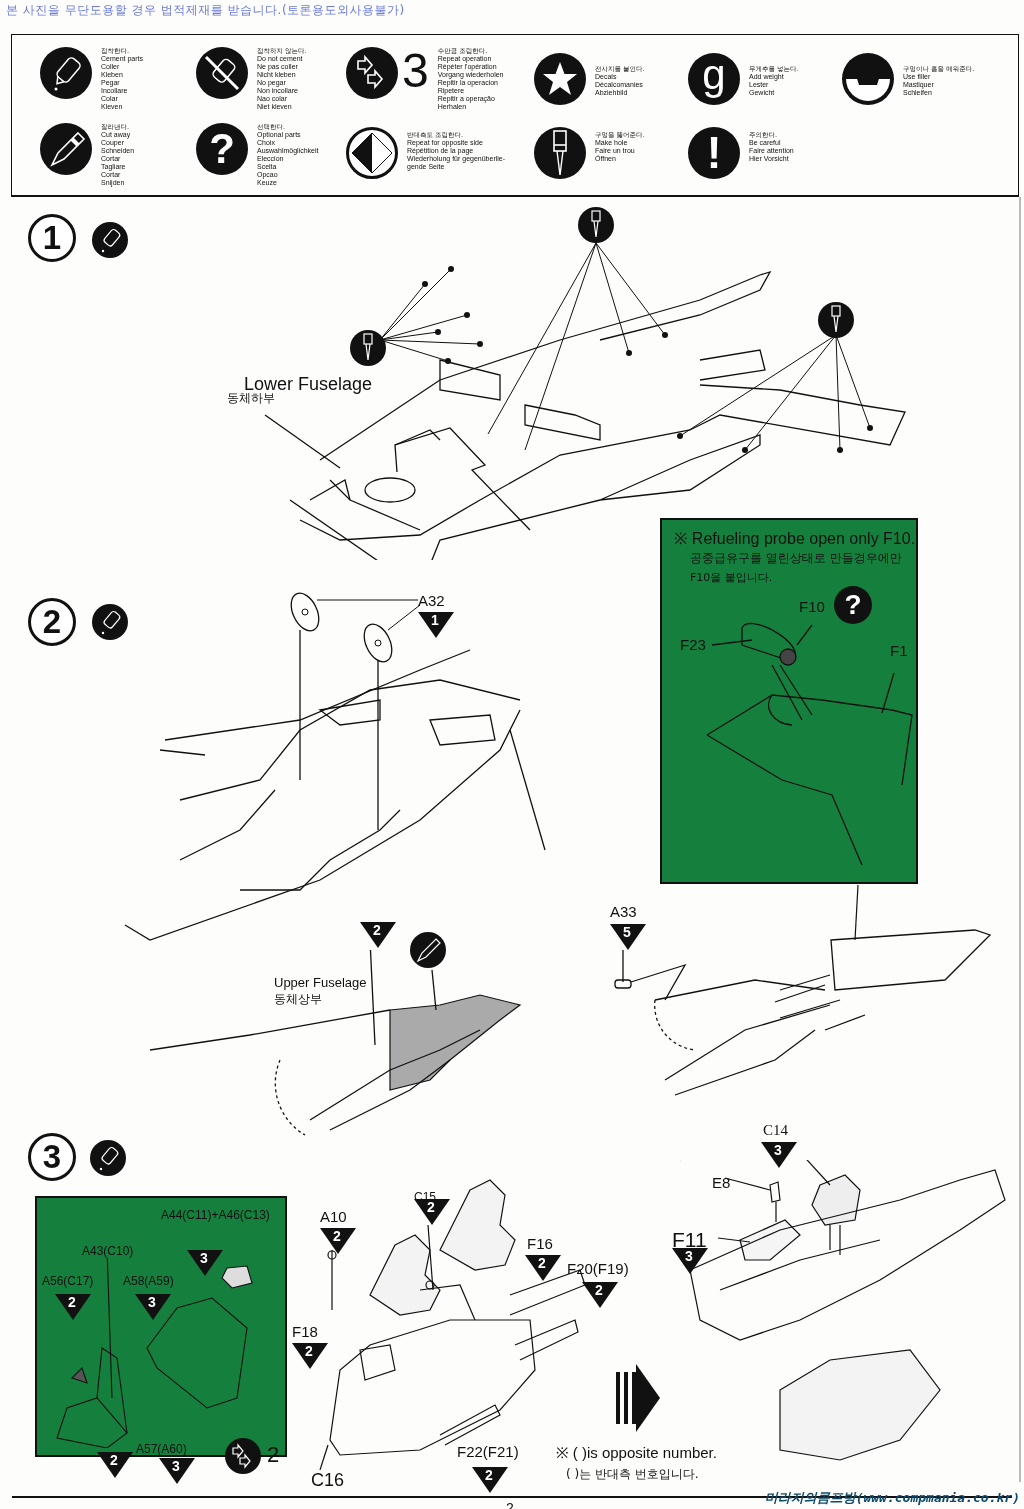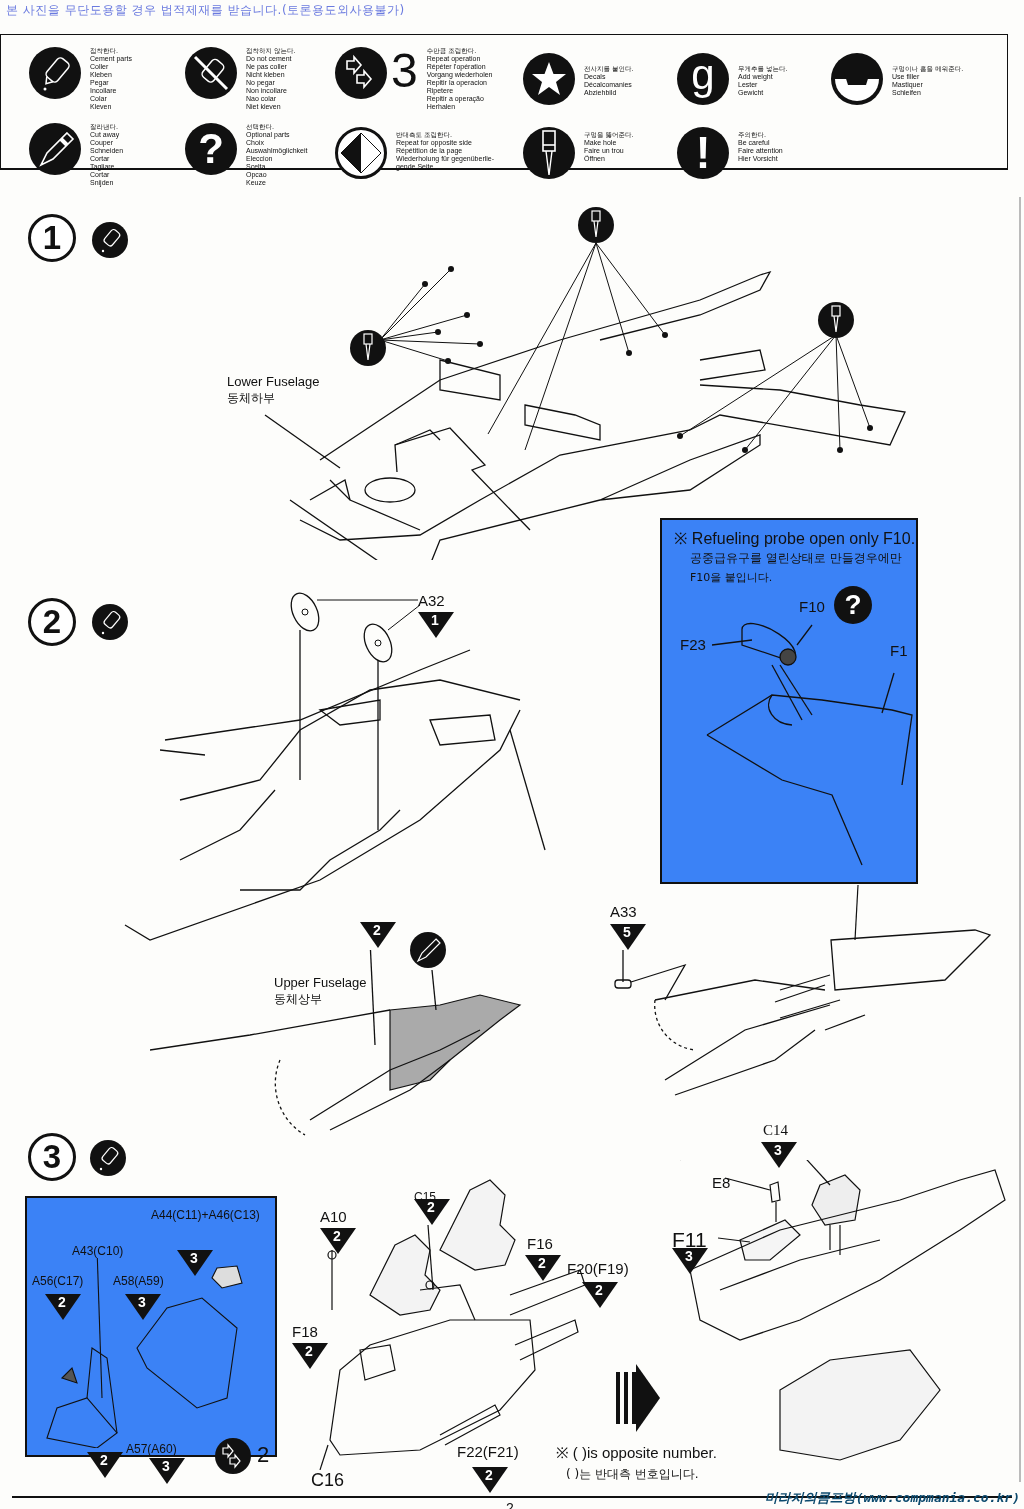--- a/index.html
+++ b/index.html
@@ -1,32 +1,32 @@
 <!DOCTYPE html>
 <html><head>
 <meta charset="utf-8">
 <style>
   * { box-sizing: border-box; margin: 0; padding: 0; }
   html, body { width: 1024px; height: 1509px; background: #fdfdfb; overflow: hidden; }
   body { position: relative; font-family: "Liberation Sans", sans-serif; color: #111; }
   .abs { position: absolute; }
   .watermark-top { left: 6px; top: 2px; font-size: 12px; color: #6a7adf; letter-spacing: 0.5px; font-family: "DejaVu Sans", sans-serif; }
-  .legend-box { left: 0; top: 34px; width: 1008px; height: 136px; border: 1.5px solid #111; border-bottom: 2px solid #111; }
+  .legend-box { left: 11px; top: 34px; width: 1008px; height: 163px; border: 1.5px solid #111; border-bottom: 2px solid #111; }
   .legend-item { position: absolute; display: flex; align-items: flex-start; }
   .legend-icon { width: 52px; height: 52px; border-radius: 50%; background: #111; flex: none; display: flex; align-items: center; justify-content: center; }
   .legend-text { margin-left: 9px; font-size: 7px; line-height: 8px; color: #111; white-space: nowrap; }
   .legend-text .kr { font-family: "DejaVu Sans", sans-serif; font-size: 6.5px; }
   .big3 { font-size: 48px; font-weight: normal; margin-left: 4px; line-height: 48px; }
   .step-circle { width: 48px; height: 48px; border: 3.5px solid #111; border-radius: 50%; display: flex; align-items: center; justify-content: center; font-size: 33px; font-weight: bold; background: #fff; }
   .mini-icon { width: 36px; height: 36px; border-radius: 50%; background: #111; display: flex; align-items: center; justify-content: center; }
   .label { font-size: 14px; color: #111; white-space: nowrap; }
   .label-kr { font-family: "DejaVu Sans", sans-serif; font-size: 12px; }
   .badge { position: absolute; width: 44px; height: 30px; }
   .badge svg { width: 100%; height: 100%; }
-  .inset { border: 2px solid #111; background: #3b82f6; }
+  .inset { border: 2px solid #111; background: #15803d; }
   .divider { height: 2px; background: #111; }
   .drawing { position: absolute; }
   .footer-wm { right: 4px; bottom: 2px; font-size: 13px; font-style: italic; font-weight: bold; color: #0c4a6e; font-family: "DejaVu Sans Mono", monospace; }
   .page-num { left: 506px; bottom: -4px; font-size: 14px; }
   .note { font-size: 15px; }
 </style>
 </head>
 <body>
 
 <div class="abs watermark-top">본 사진을 무단도용할 경우 법적제재를 받습니다.(토론용도외사용불가)</div>
@@ -223,21 +223,21 @@
 <div class="abs step-circle" style="left:28px;top:214px;">1</div>
 <div class="abs mini-icon" style="left:92px;top:222px;">
   <svg width="36" height="36" viewBox="0 0 36 36">
       <g transform="rotate(40 18 18)">
         <rect x="13" y="7" width="10" height="16" rx="3" fill="none" stroke="#fff" stroke-width="1.2"></rect>
       </g>
       <circle cx="11" cy="29" r="1.2" fill="#fff"></circle>
     </svg>
 </div>
 
-<div class="abs label" style="left:227px;top:374px;font-size:13px;">Lower Fuselage</div>
+<div class="abs label" style="left:244px;top:374px;font-size:18px;">Lower Fuselage</div>
 <div class="abs label label-kr" style="left:227px;top:390px;">동체하부</div>
 
 <svg class="drawing" style="left:0;top:200px;" width="1024" height="360">
   <g fill="none" stroke="#111" stroke-width="1.3">
     <line x1="265" y1="215" x2="340" y2="268"></line>
 
     <path d="M397 272 L395 245 L450 228 L485 265 L472 270 L530 330"></path>
 
     <path d="M290 300 L420 390 L440 340 L600 300 L690 290 L760 245 L760 235 L690 260 L600 300"></path>
     <path d="M320 260 L440 180 L560 140 L700 100 L760 75 L770 72 L760 90 L700 115 L600 140"></path>
@@ -420,21 +420,21 @@
 <div class="abs step-circle" style="left:28px;top:1133px;">3</div>
 <div class="abs mini-icon" style="left:90px;top:1140px;">
   <svg width="36" height="36" viewBox="0 0 36 36">
       <g transform="rotate(40 18 18)">
         <rect x="13" y="7" width="10" height="16" rx="3" fill="none" stroke="#fff" stroke-width="1.2"></rect>
       </g>
       <circle cx="11" cy="29" r="1.2" fill="#fff"></circle>
     </svg>
 </div>
 
-<div class="abs inset" style="left:25px;top:1196px;width:252px;height:261px;">
+<div class="abs inset" style="left:35px;top:1196px;width:252px;height:261px;">
   <div class="abs label" style="left:124px;top:10px;font-size:12px;">A44(C11)+A46(C13)</div>
   <div class="abs label" style="left:45px;top:46px;font-size:12px;">A43(C10)</div>
   <div class="abs label" style="left:5px;top:76px;font-size:12px;">A56(C17)</div>
   <div class="abs label" style="left:86px;top:76px;font-size:12px;">A58(A59)</div>
   <div class="abs label" style="left:99px;top:244px;font-size:12px;">A57(A60)</div>
 
   <div class="abs badge" style="left:146px;top:50px;">
     <svg viewBox="0 0 44 30">
         <polygon points="4,2 40,2 22,28" fill="#111"></polygon>
       </svg>

